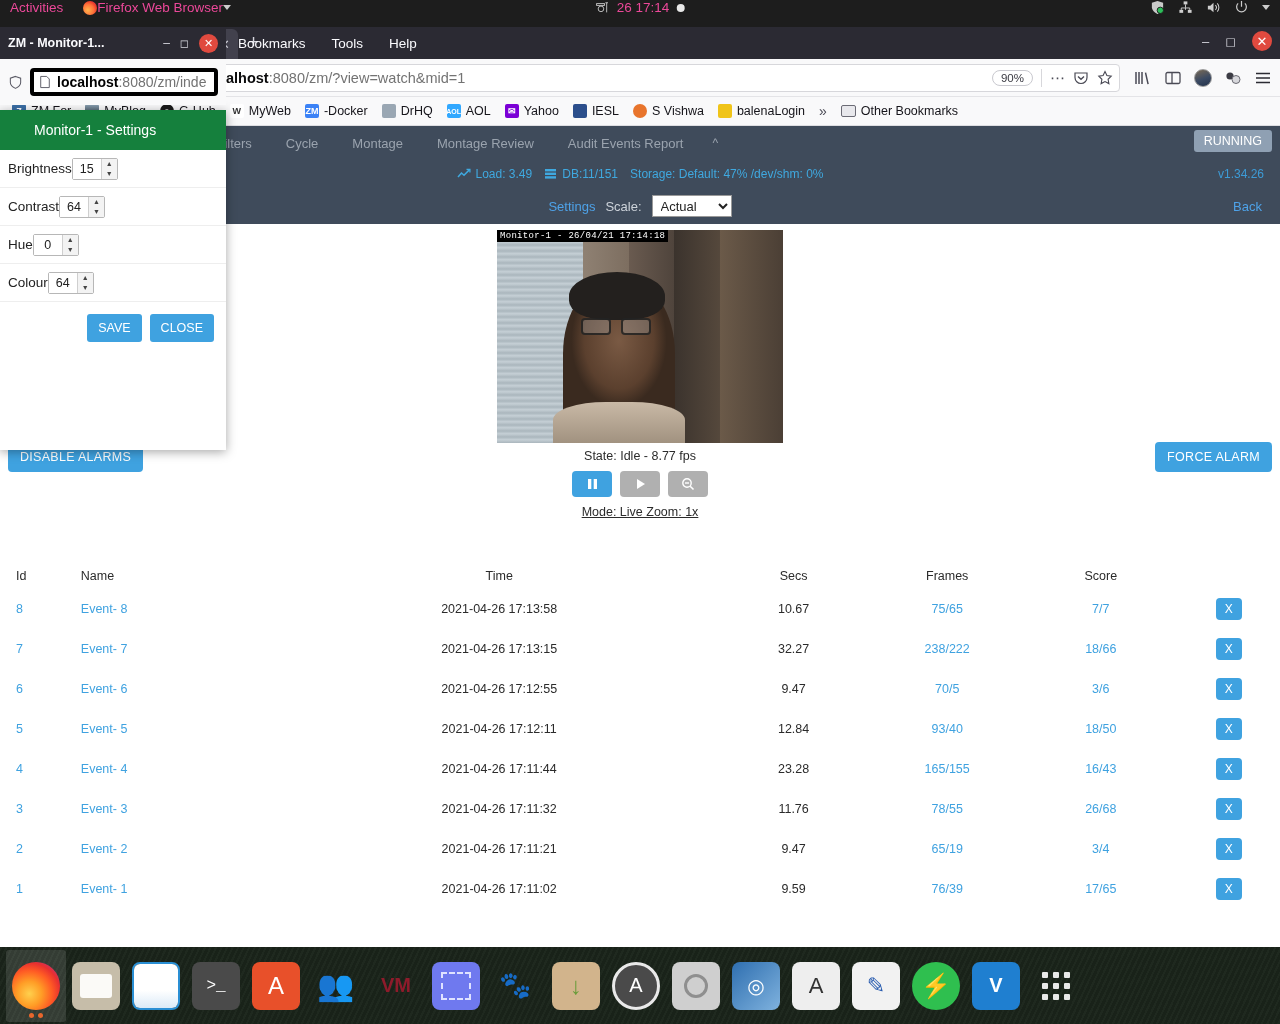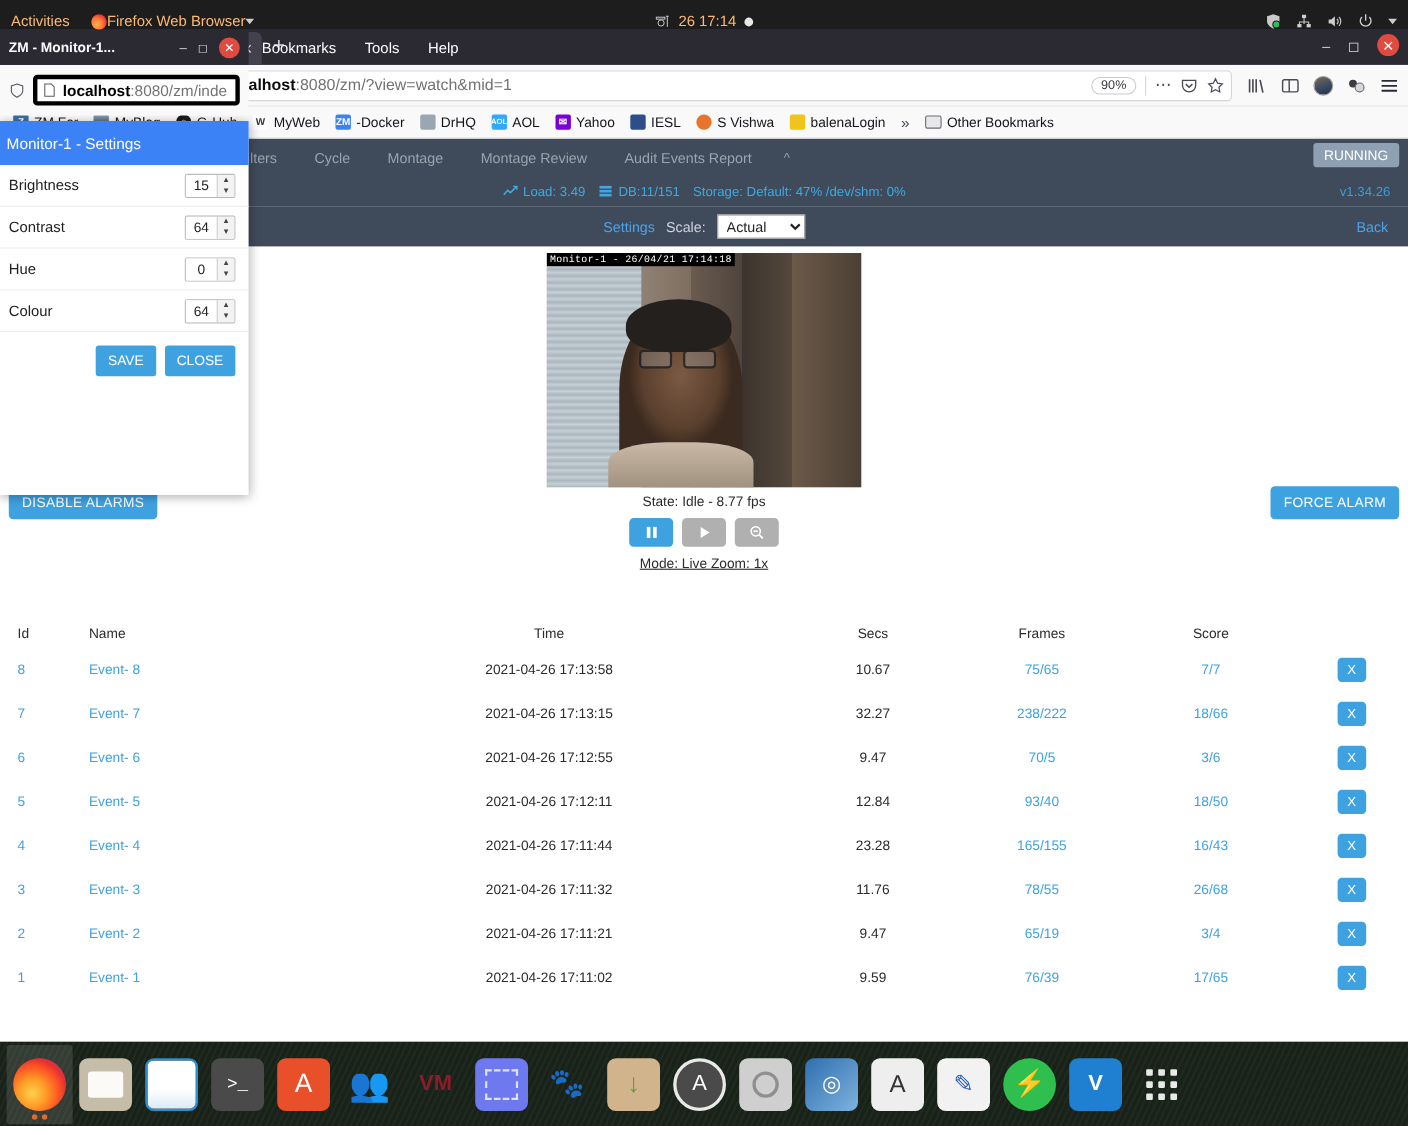--- a/index.html
+++ b/index.html
@@ -7,22 +7,22 @@
     width: 1280px; height: 1024px;
     font-family: "Liberation Sans", sans-serif;
     overflow: hidden;
     background: #1b1b1b;
   }
   .screen { position: relative; width: 1280px; height: 1024px; }
 
   
   .gnome-bar {
     position: absolute; top: 0; left: 0; width: 1280px; height: 27px;
-    background: #1d1d1d; color: #fdba74;
-    display: flex; align-items: flex-end;
+    background: #1d1d1d; color: #ec4899;
+    display: flex; align-items: flex-start;
     font-size: 13.5px; z-index: 60;
   }
   .gnome-activities { padding: 0 14px 0 10px; font-size: 13.5px; }
   .gnome-app { display:flex; align-items:center; gap:0; padding: 0 6px; font-size:13.5px;}
   .ff-logo-sm { width:14px; height:14px; border-radius:50%;
      background: radial-gradient(circle at 35% 65%, #ffb54d 0%, #ff7139 45%, #e83b2b 70%, #b5179e 100%);}
   .caret { width:0;height:0;border-left:4px solid transparent;border-right:4px solid transparent;border-top:5px solid #ccc;}
   .gnome-clock { position:absolute; left:50%; transform:translateX(-50%); display:flex; align-items:center; gap:7px; font-size:13.5px;}
   .gnome-right { position:absolute; right:10px; display:flex; align-items:center; gap:13px; }
   .rec-dot { width:8px;height:8px;border-radius:50%;background:#e8e8e8; }
@@ -144,23 +144,23 @@
   .c-secs { width:12%; text-align:center;}
   .c-frames { width:12%; text-align:center;}
   .c-score { width:12%; text-align:center;}
   .c-del { width:8%; text-align:center;}
   .delbtn { background:#3fa2e0; color:#fff; border:none; border-radius:4px;
      font-size:12px; width:26px; height:22px;}
 
   
   .popup { position:absolute; left:0; top:110px; width:226px; background:#fff;
      box-shadow:0 2px 10px rgba(0,0,0,.35); z-index:80; }
-  .popup-head { background:#3b82f6; color:#fff; height:40px; display:flex; align-items:center;
-     padding-left:6px; font-size:14px;}
-  .popup-row { display:flex; align-items:center; justify-content:space-between;
+  .popup-head { background:#15803d; color:#fff; height:40px; display:flex; align-items:center;
+     padding-left:34px; font-size:14px;}
+  .popup-row { display:flex; align-items:center; 
      border-bottom:1px solid #eee; padding:6px 12px 6px 4px; height:38px;}
   .popup-row label { font-size:13.5px; color:#222; padding-left:4px;}
   .spin { display:flex; align-items:stretch; border:1px solid #b7b7b7; border-radius:2px; background:#fff;
      height:22px; width:46px;}
   .spin input { width:28px; border:none; text-align:center; font-size:12.5px; outline:none;
      font-family:"Liberation Sans",sans-serif; color:#222;}
   .spin .arrows { width:16px; border-left:1px solid #cfcfcf; display:flex; flex-direction:column;
      background:#f3f3f3;}
   .spin .arrows div { flex:1; display:flex; align-items:center; justify-content:center; font-size:7px; color:#444;}
   .popup-actions { display:flex; justify-content:flex-end; gap:8px; padding:12px; }

